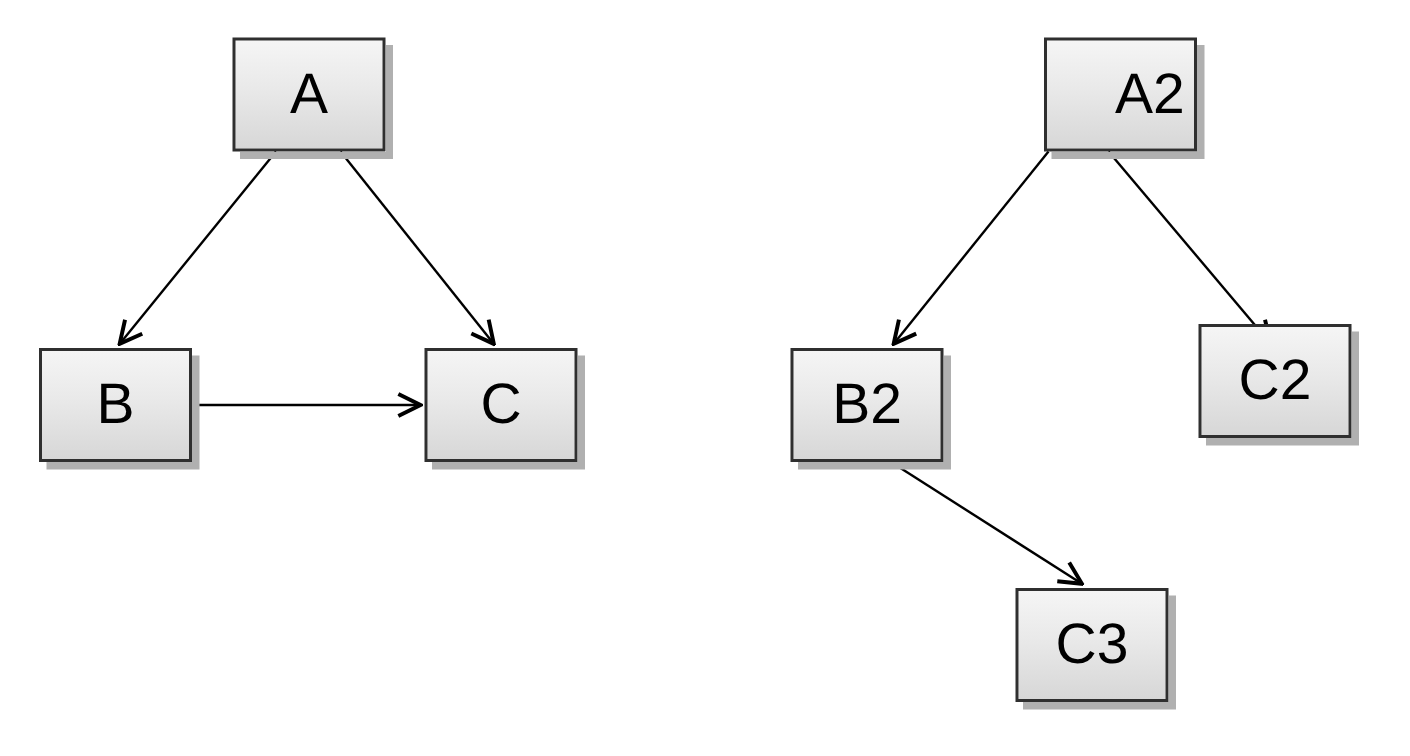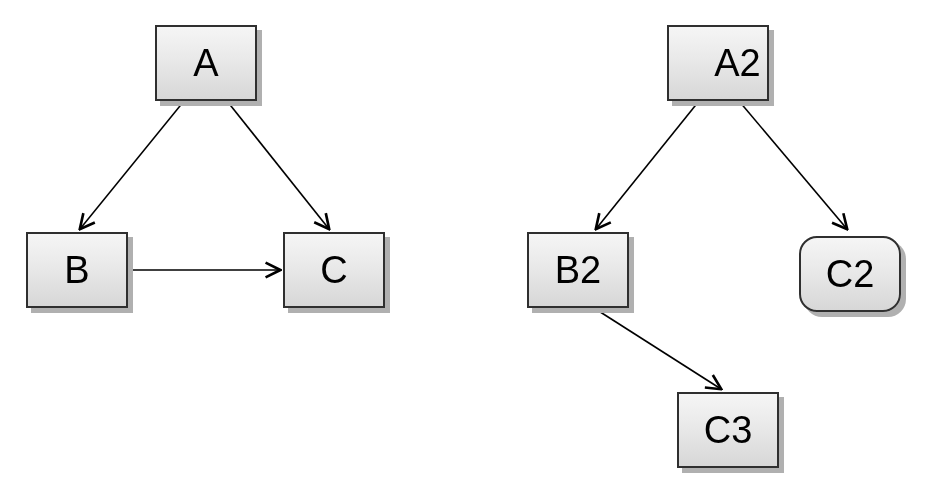--- a/index.html
+++ b/index.html
@@ -38,23 +38,23 @@
   .node .label {
     font-size: 38px;
     color: #000000;
     line-height: 1;
     user-select: none;
   }
   
   .pos-a  { left: 155px; top: 25px;  }
   .pos-b  { left: 26px;  top: 232px; }
   .pos-c  { left: 283px; top: 232px; }
-  .pos-a2 { left: 667px; top: 25px; padding-left: 39px;  }
+  .pos-a2 { left: 696px; top: 25px; padding-left: 39px;  }
   .pos-b2 { left: 527px; top: 232px; }
-  .pos-c2 { left: 799px; top: 236px; border-radius: 18px; }
+  .pos-c2 { left: 799px; top: 216px; }
   .pos-c3 { left: 677px; top: 392px; }
   .edge {
     stroke: #000000;
     stroke-width: 1.6;
     fill: none;
   }
 </style>
 </head>
 <body>
 

